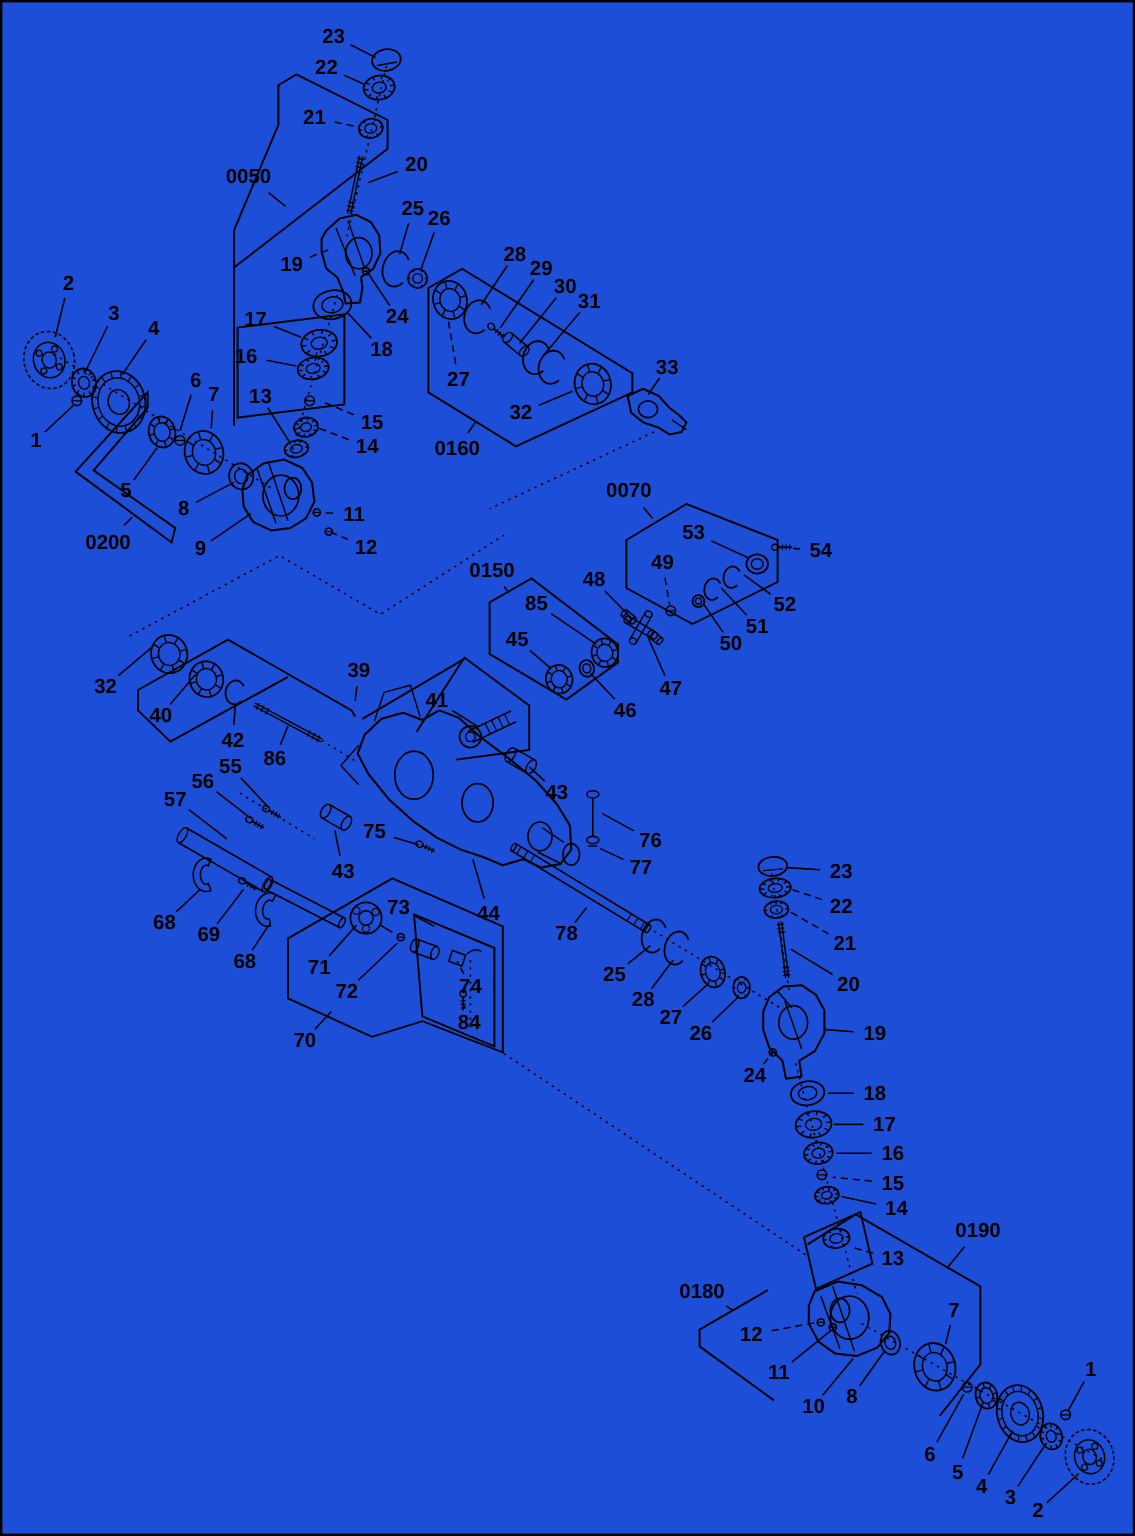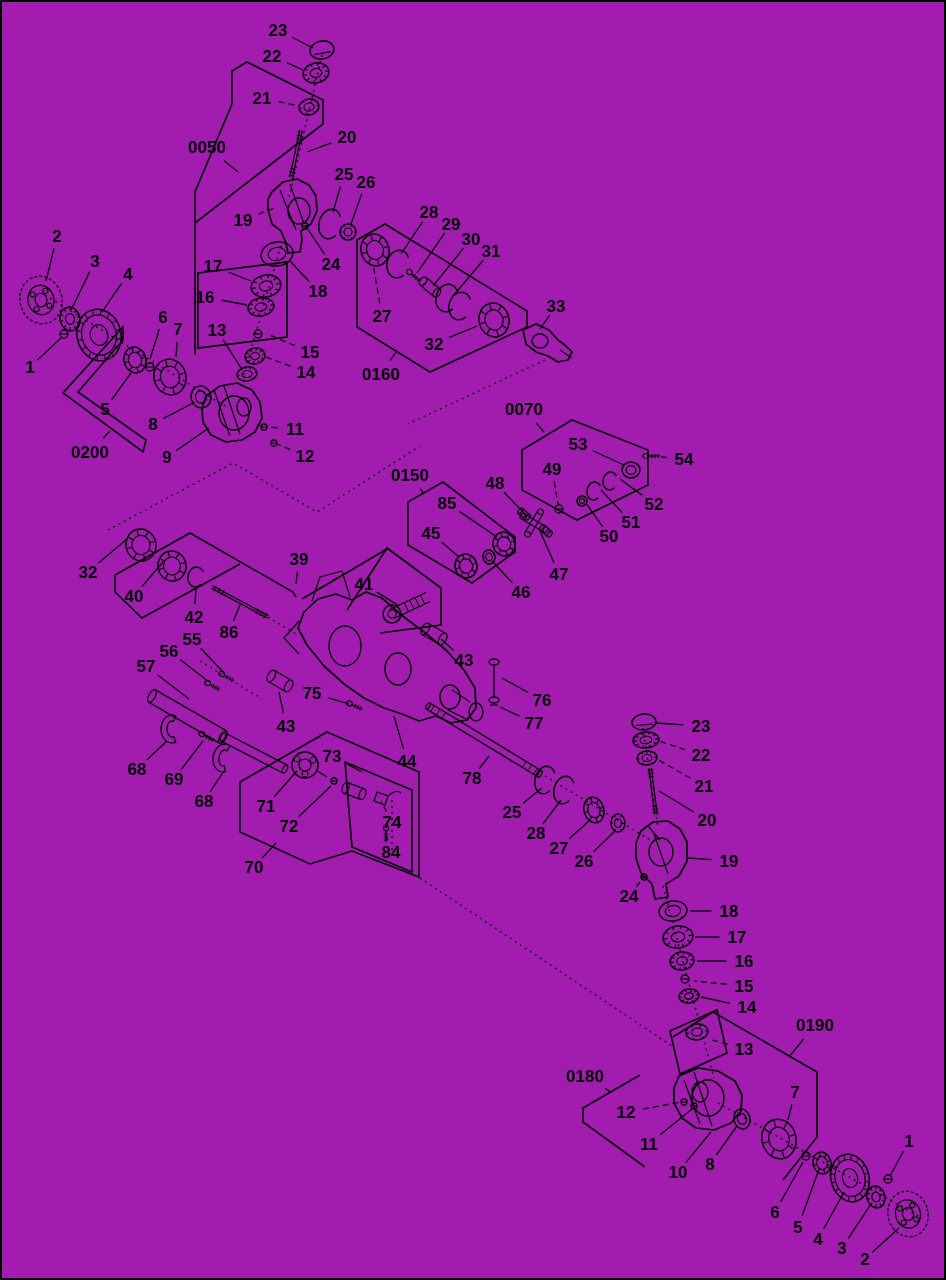--- a/index.html
+++ b/index.html
@@ -1,16 +1,16 @@
 <!DOCTYPE html>
 <html><head>
 <meta charset="utf-8">
 <style>
   html,body{margin:0;padding:0;background:#fff;}
-  .stage{position:relative;width:946px;height:1280px;background:#a21caf;overflow:hidden;
+  .stage{position:relative;width:946px;height:1280px;background:#1d4ed8;overflow:hidden;
          font-family:"Liberation Sans", sans-serif;}
   svg{position:absolute;left:0;top:0;}
   svg text{font-family:"Liberation Sans","DejaVu Sans",sans-serif;font-weight:bold;font-size:17px;}
 </style>
 </head>
 <body>
 
 <div class="stage">
   <svg id="fig" width="946" height="1280" viewBox="0 0 946 1280">
       <rect x="1" y="1" width="944" height="1278" fill="none" stroke="#000000" stroke-width="2"></rect>

